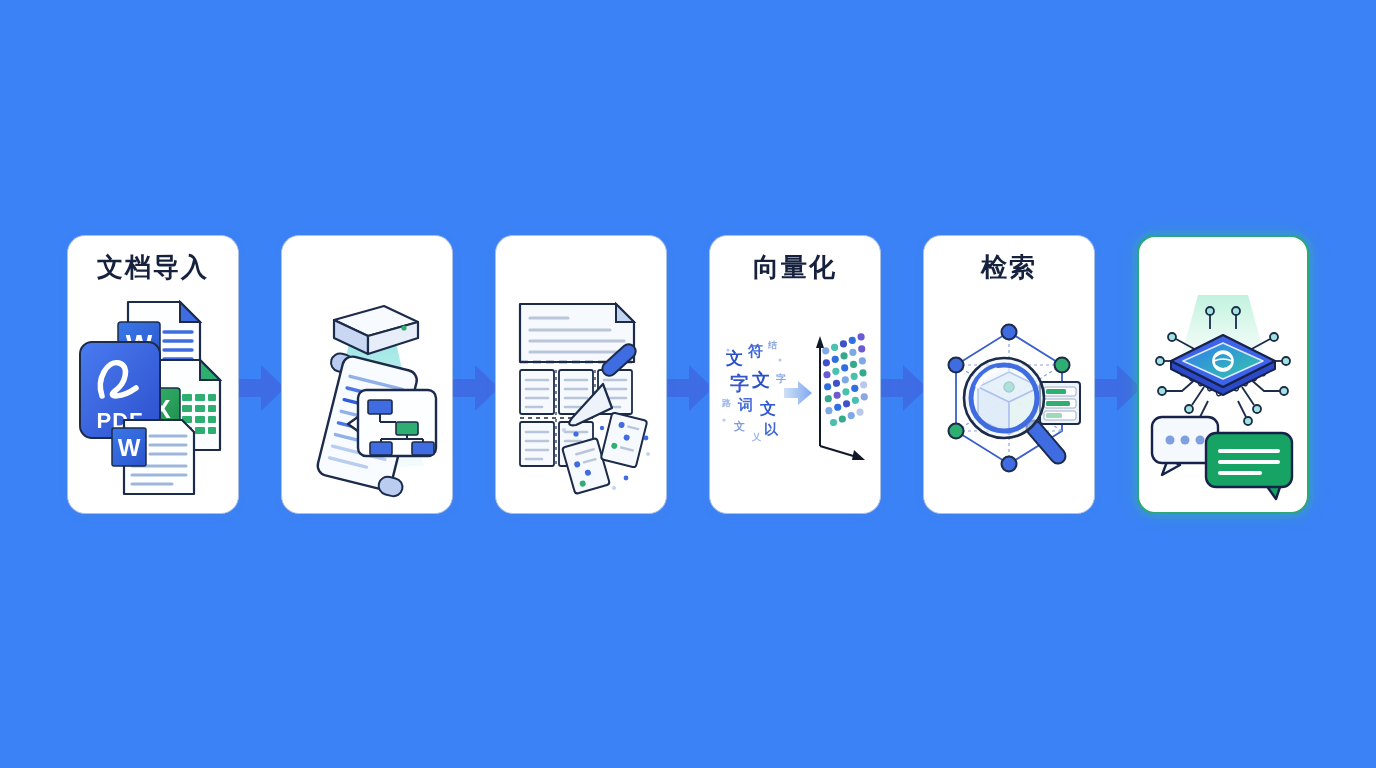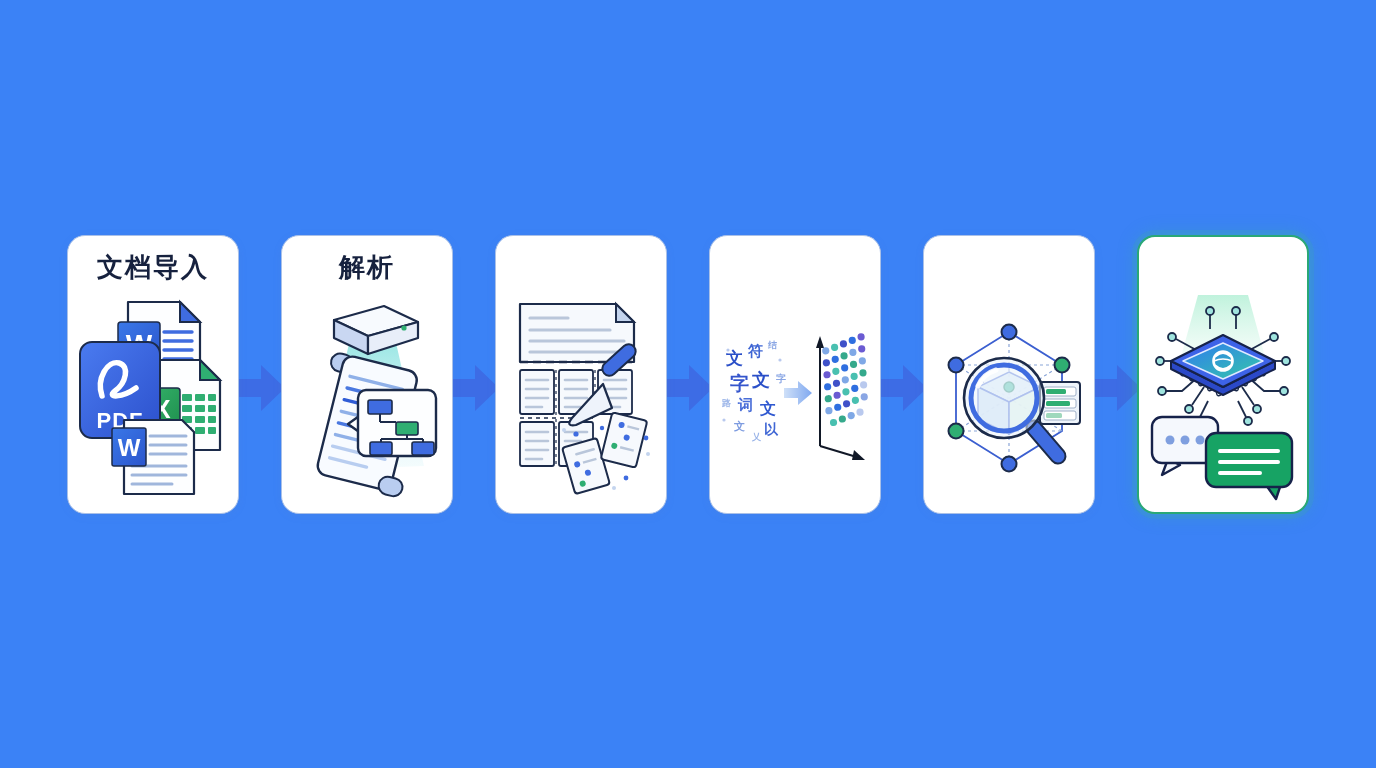--- a/index.html
+++ b/index.html
@@ -131,21 +131,20 @@
       </svg>
     </div>
 
     <div class="arrow-slot">
       <svg width="50" height="52" viewBox="0 0 50 52">
         <polygon points="0,17 26,17 26,3 50,26 26,49 26,35 0,35" fill="#3d6ce5"></polygon>
       </svg>
     </div>
 
     <div class="step-card">
-      <div class="step-title">解析</div>
       <svg class="step-art" viewBox="0 0 150 200">
         <defs>
           <linearGradient id="coneGrad" x1="0" y1="0" x2="0" y2="1">
             <stop offset="0" stop-color="#6fdcd8" stop-opacity="0.75"></stop>
             <stop offset="1" stop-color="#aee8f0" stop-opacity="0.12"></stop>
           </linearGradient>
         </defs>
 
         <polygon points="58,42 102,36 132,168 26,172" fill="url(#coneGrad)"></polygon>
 
@@ -280,20 +279,21 @@
       </svg>
     </div>
 
     <div class="arrow-slot">
       <svg width="50" height="52" viewBox="0 0 50 52">
         <polygon points="0,17 26,17 26,3 50,26 26,49 26,35 0,35" fill="#3d6ce5"></polygon>
       </svg>
     </div>
 
     <div class="step-card">
+      <div class="step-title">向量化</div>
       <svg class="step-art" viewBox="0 0 150 200">
         <defs>
           <linearGradient id="lbArrow" x1="0" y1="0" x2="1" y2="0">
             <stop offset="0" stop-color="#cfe0f8"></stop>
               <stop offset="1" stop-color="#7fa8f0"></stop>
           </linearGradient>
         </defs>
 
         <g>
           <text class="wc" x="6" y="66" font-size="17" fill="#2a4fc8">文</text>
@@ -360,20 +360,21 @@
       </svg>
     </div>
 
     <div class="arrow-slot">
       <svg width="50" height="52" viewBox="0 0 50 52">
         <polygon points="0,17 26,17 26,3 50,26 26,49 26,35 0,35" fill="#3d6ce5"></polygon>
       </svg>
     </div>
 
     <div class="step-card">
+      <div class="step-title">检索</div>
       <svg class="step-art" viewBox="0 0 150 200">
 
         <g>
           <path d="M75,34 L128,67 L128,133 L75,166 L22,133 L22,67 Z" fill="none" stroke="#3b5fd0" stroke-width="1.8"></path>
           <g stroke="#8aa5d8" stroke-width="1.2" stroke-dasharray="3 3">
             <line x1="75" y1="34" x2="75" y2="100"></line>
             <line x1="128" y1="67" x2="75" y2="100"></line>
             <line x1="128" y1="133" x2="75" y2="100"></line>
             <line x1="75" y1="166" x2="75" y2="100"></line>
             <line x1="22" y1="133" x2="75" y2="100"></line>

